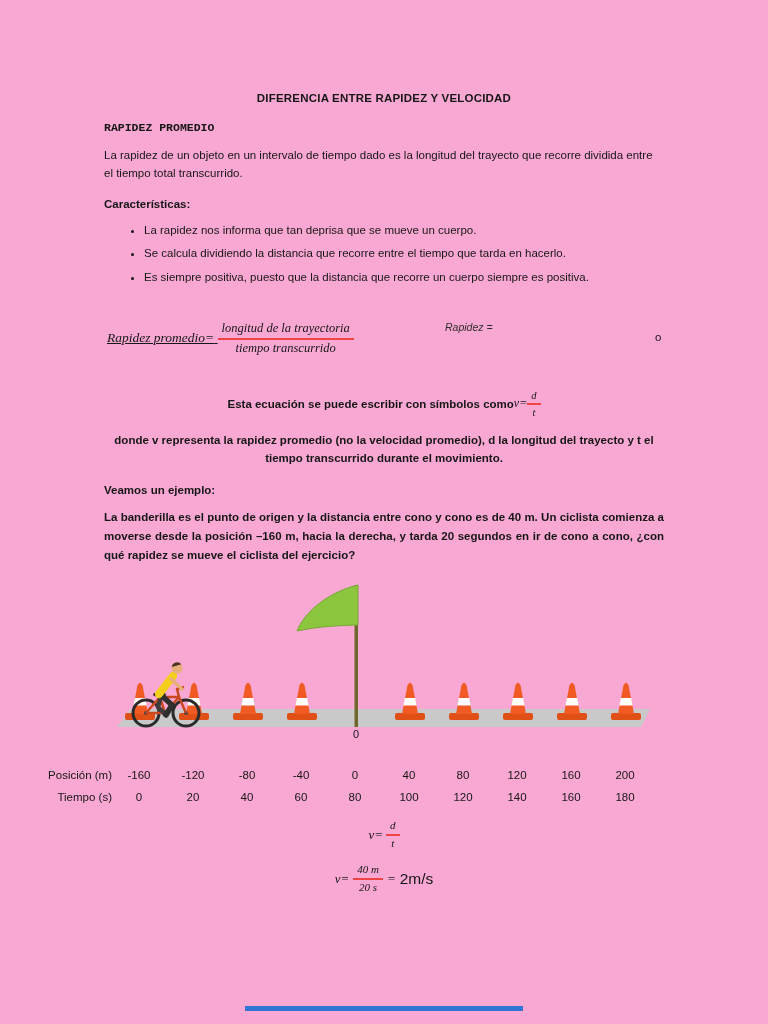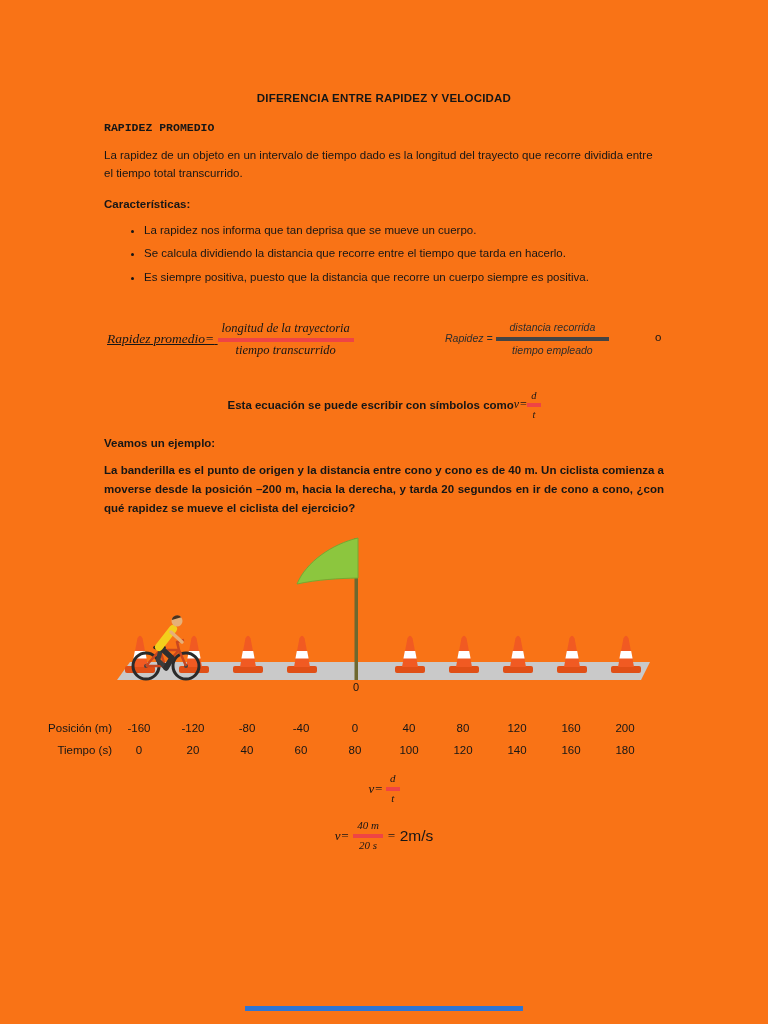--- a/index.html
+++ b/index.html
@@ -1,29 +1,29 @@
 <!DOCTYPE html>
 <html><head>
 <meta charset="utf-8">
 <style>
   html,body{margin:0;padding:0;background:#ffffff;}
-  .page{position:relative;width:768px;height:1024px;margin:0 auto;background:#f97316;
+  .page{position:relative;width:768px;height:1024px;margin:0 auto;background:#f9a8d4;
         font-family:"Liberation Sans",sans-serif;color:#161616;overflow:hidden;}
   .content{padding:92px 104px 0 104px;}
   .doc-title{font-size:11.5px;font-weight:700;text-align:center;letter-spacing:.2px;}
   .sec-heading{margin-top:17px;font-size:11.5px;font-weight:700;font-family:Liberation Mono, monospace;}
   .para{margin-top:13px;font-size:11.5px;line-height:1.55;}
   .char-heading{margin-top:15px;font-size:11.5px;font-weight:700;}
   ul.bullets{margin:13px 0 0 12px;padding-left:28px;list-style:disc;}
   ul.bullets li{font-size:11.5px;line-height:1.35;margin-bottom:8px;}
   
   .formulas-row{position:relative;height:64px;margin-top:20px;}
   .math{font-family:"Liberation Serif",serif;font-style:italic;}
   .frac{display:inline-block;vertical-align:middle;text-align:center;line-height:1.25;}
-  .frac .num{display:block;border-bottom:4px solid #ef4444;padding:0 4px 1px;}
+  .frac .num{display:block;border-bottom:2px solid #ef4444;padding:0 4px 1px;}
   .frac .den{display:block;padding:1px 4px 0;}
   .formula-left{position:absolute;left:3px;top:16px;font-size:13.5px;text-decoration:underline;}
   .formula-left .frac{font-size:12.5px;}
   .formula-right{position:absolute;left:341px;top:16px;font-size:10.5px;font-style:italic;color:#2d2d2d;}
   .formula-right .frac .num{padding:0 14px 3px;border-color:#444;}
   .formula-right .frac .den{padding-top:3px;}
   .formula-or{position:absolute;left:551px;top:26px;font-size:11.5px;}
   .eq-note{margin-top:20px;display:flex;justify-content:center;align-items:center;
            font-size:11.5px;font-weight:700;}
   .eq-note .math{font-weight:400;font-size:12px;}
@@ -74,39 +74,36 @@
     <div class="formulas-row">
       <div class="formula-left math">
         <span>Rapidez promedio=</span>
         <span class="frac">
           <span class="num">longitud de la trayectoria</span>
           <span class="den">tiempo transcurrido</span>
         </span>
       </div>
       <div class="formula-right">
         <span>Rapidez =</span>
-        <span class="frac">
-          <span class="num">distancia recorrida</span>
-          <span class="den">tiempo empleado</span>
-        </span>
       </div>
       <div class="formula-or">o</div>
     </div>
 
     <div class="eq-note">
       <span>Esta ecuación se puede escribir con símbolos como</span>
       <span class="math">
         <span>v=</span><span class="frac"><span class="num">d</span><span class="den">t</span></span>
       </span>
     </div>
 
+    <div class="donde">donde v representa la rapidez promedio (no la velocidad promedio), d la longitud del trayecto y t el tiempo transcurrido durante el movimiento.</div>
 
     <div class="veamos">Veamos un ejemplo:</div>
 
-    <div class="example">La banderilla es el punto de origen y la distancia entre cono y cono es de 40 m. Un ciclista comienza a moverse desde la posición –200 m, hacia la derecha, y tarda 20 segundos en ir de cono a cono, ¿con qué rapidez se mueve el ciclista del ejercicio?</div>
+    <div class="example">La banderilla es el punto de origen y la distancia entre cono y cono es de 40 m. Un ciclista comienza a moverse desde la posición –160 m, hacia la derecha, y tarda 20 segundos en ir de cono a cono, ¿con qué rapidez se mueve el ciclista del ejercicio?</div>
   </div>
 
   <div class="diagram">
     <svg width="768" height="170" viewBox="0 0 768 170" xmlns="http://www.w3.org/2000/svg" xmlns:xlink="http://www.w3.org/1999/xlink">
       <defs>
         <g id="cone">
           <rect x="2" y="35" width="30" height="7" rx="2" fill="#e04f16"></rect>
           <path d="M9 36 L14.4 7.5 Q17 2 19.6 7.5 L25 36 Z" fill="#f15a22"></path>
           <polygon points="11.8,20 22.2,20 23.6,27.5 10.4,27.5" fill="#ffffff"></polygon>
         </g>

